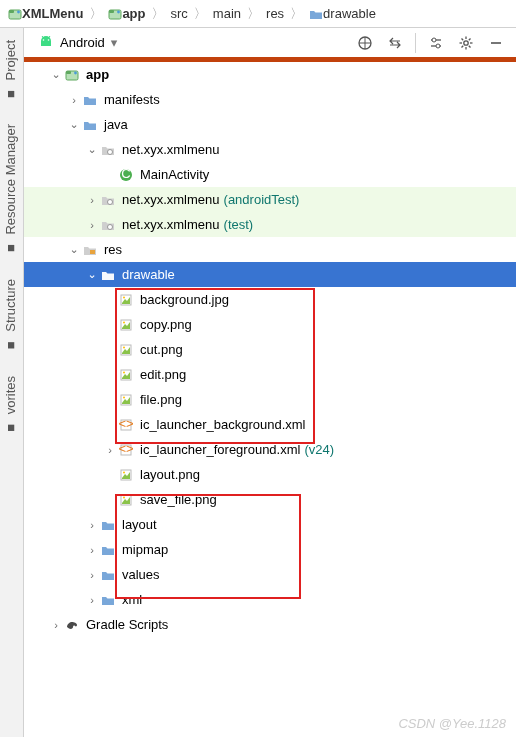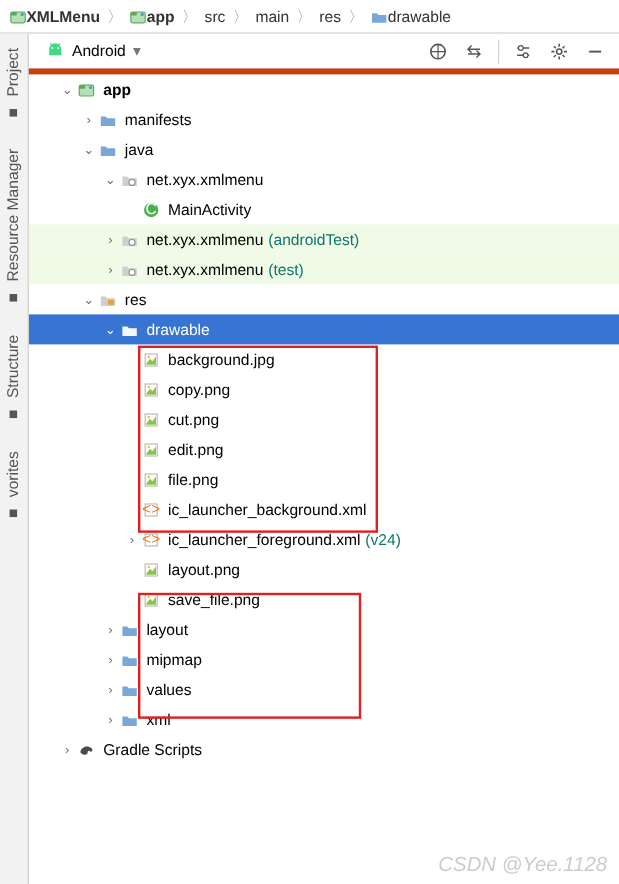--- a/index.html
+++ b/index.html
@@ -36,21 +36,21 @@
 .indent-1{padding-left:24px;}
 .indent-2{padding-left:42px;}
 .indent-3{padding-left:60px;}
 .indent-4{padding-left:78px;}
 .bold{font-weight:bold;}
 
 
 .redbox{position:absolute;border:2px solid #e02020;pointer-events:none;}
 
 
-.watermark{position:absolute;right:10px;bottom:6px;color:#ccc;font-size:17px;font-style:italic;}
+.watermark{position:absolute;right:10px;bottom:6px;color:#ccc;font-size:13px;font-style:italic;}
 
 
 svg{display:block;}
 </style>
 </head>
 <body>
 
 <div class="breadcrumb" id="bc">
     <span class="crumb">
       <span>

